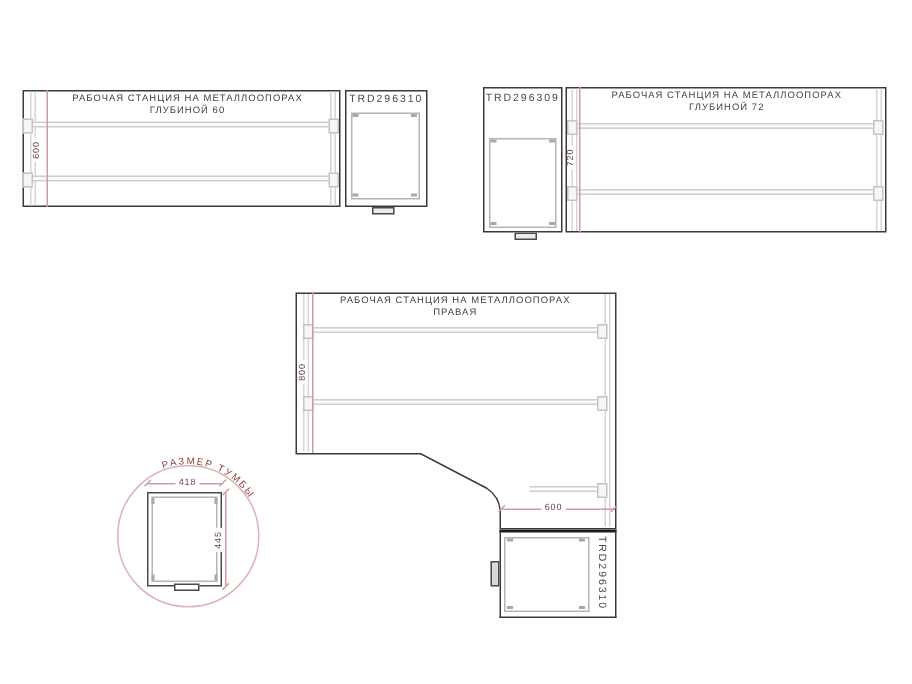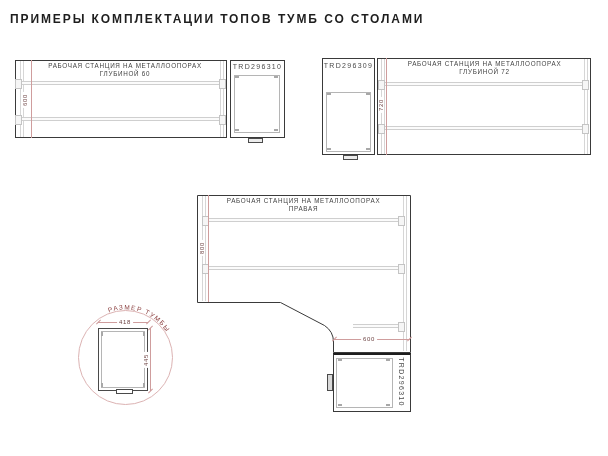--- a/index.html
+++ b/index.html
@@ -28,21 +28,20 @@
   .mark-h{position:absolute;width:4px;height:2px;background:#a8a8a8;}
   .mark-v{position:absolute;width:2px;height:4px;background:#a8a8a8;}
   .tick45{position:absolute;width:1px;height:6px;background:#cf9d9d;transform:rotate(45deg);}
   svg{display:block;}
 </style>
 </head>
 <body>
 
 <div class="canvas">
 
-  <div class="title">ПРИМЕРЫ КОМПЛЕКТАЦИИ ТОПОВ ТУМБ СО СТОЛАМИ</div>
 
   <div>
     <div class="desk" style="left:15px;top:60px;width:212px;height:78px;"></div>
     <div class="strip" style="left:20px;top:61px;height:76px;"></div>
     <div class="strip" style="left:220px;top:61px;height:76px;"></div>
 
     <div class="beam" style="left:17px;top:81px;width:208px;"></div>
     <div class="beam" style="left:17px;top:117px;width:208px;"></div>
     <div class="conn" style="left:15px;top:79px;"></div>
     <div class="conn" style="left:219px;top:79px;"></div>

